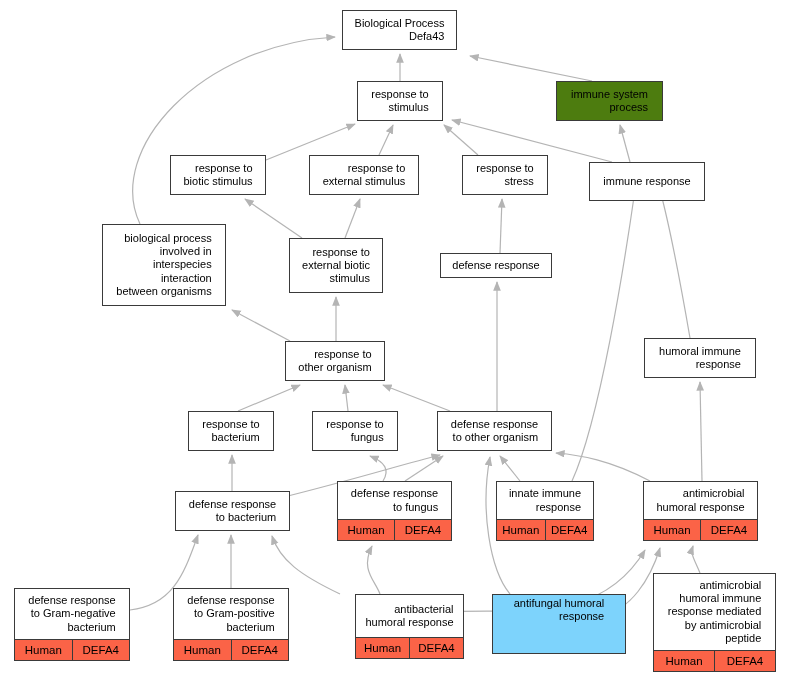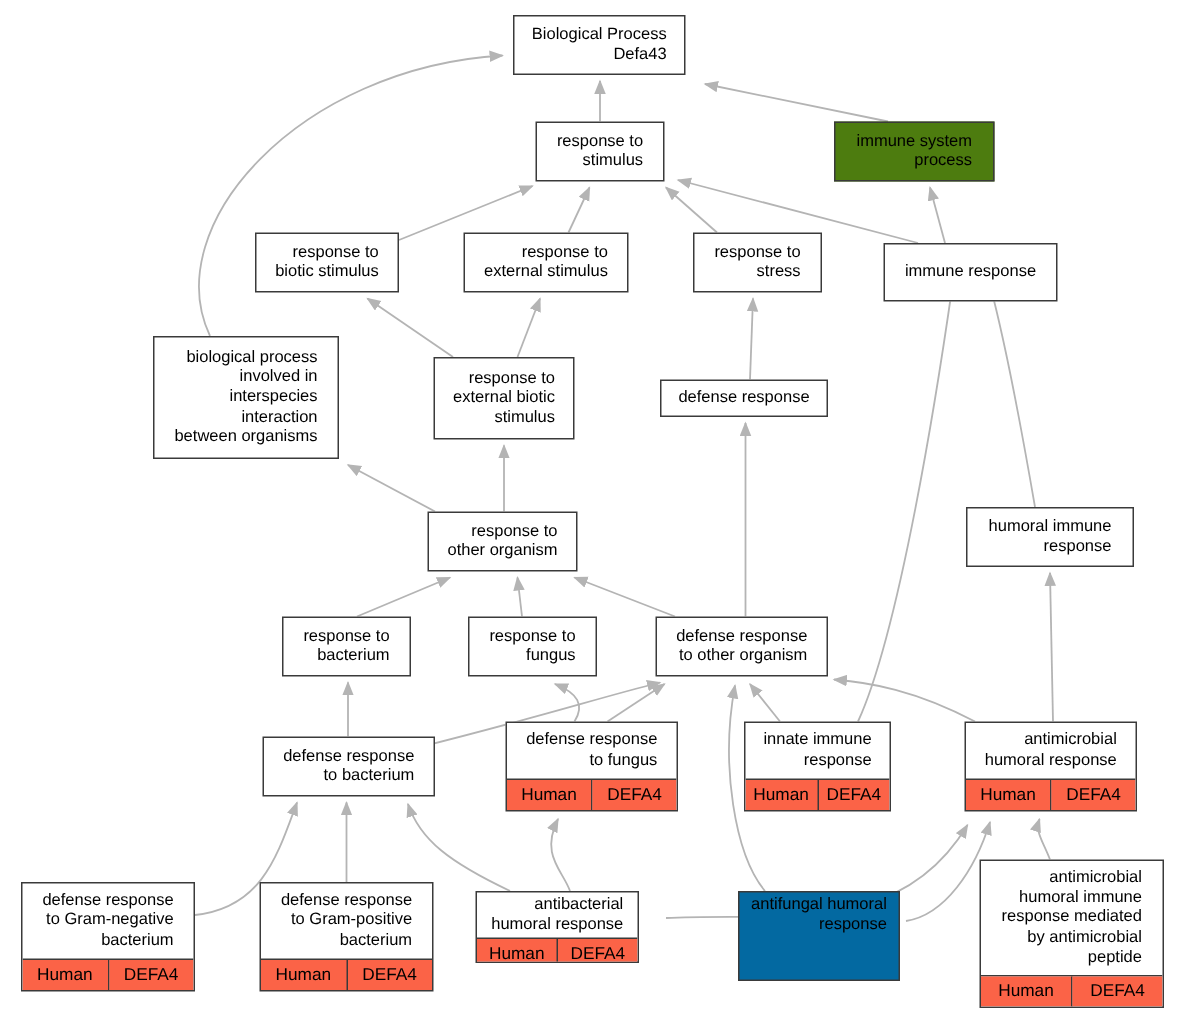--- a/index.html
+++ b/index.html
@@ -213,29 +213,29 @@
       </div>
       <div class="go-node" style="left: 173px; top: 588px; width: 116px; height: 73px; border-color: rgb(58, 58, 58); background: rgb(255, 255, 255);">
         <div class="go-node-label">defense response
 to Gram-positive
 bacterium</div>
         <div class="go-node-anno">
           <div class="anno-cell anno-left" style="background: rgb(251, 99, 71);">Human</div>
           <div class="anno-cell" style="background: rgb(251, 99, 71);">DEFA4</div>
         </div>
       </div>
-      <div class="go-node" style="left: 317px; top: 594px; width: 109px; height: 48px; border-color: rgb(58, 58, 58); background: rgb(255, 255, 255);">
+      <div class="go-node" style="left: 355px; top: 594px; width: 109px; height: 65px; border-color: rgb(58, 58, 58); background: rgb(255, 255, 255);">
         <div class="go-node-label">antibacterial
 humoral response</div>
         <div class="go-node-anno">
           <div class="anno-cell anno-left" style="background: rgb(251, 99, 71);">Human</div>
           <div class="anno-cell" style="background: rgb(251, 99, 71);">DEFA4</div>
         </div>
       </div>
-      <div class="go-node" style="left: 492px; top: 594px; width: 108px; height: 60px; border-color: rgb(58, 58, 58); background: #0369a1; gap: 42px;">
+      <div class="go-node" style="left: 492px; top: 594px; width: 134px; height: 60px; border-color: rgb(58, 58, 58); background: #7dd3fc; gap: 42px;">
         <div class="go-node-label">antifungal humoral
 response</div>
         <div class="go-node-anno">
           <div class="anno-cell anno-left" style="background: rgb(251, 99, 71);">Human</div>
           <div class="anno-cell" style="background: rgb(251, 99, 71);">DEFA4</div>
         </div>
       </div>
       <div class="go-node" style="left: 653px; top: 573px; width: 123px; height: 99px; border-color: rgb(58, 58, 58); background: rgb(255, 255, 255);">
         <div class="go-node-label">antimicrobial
 humoral immune

